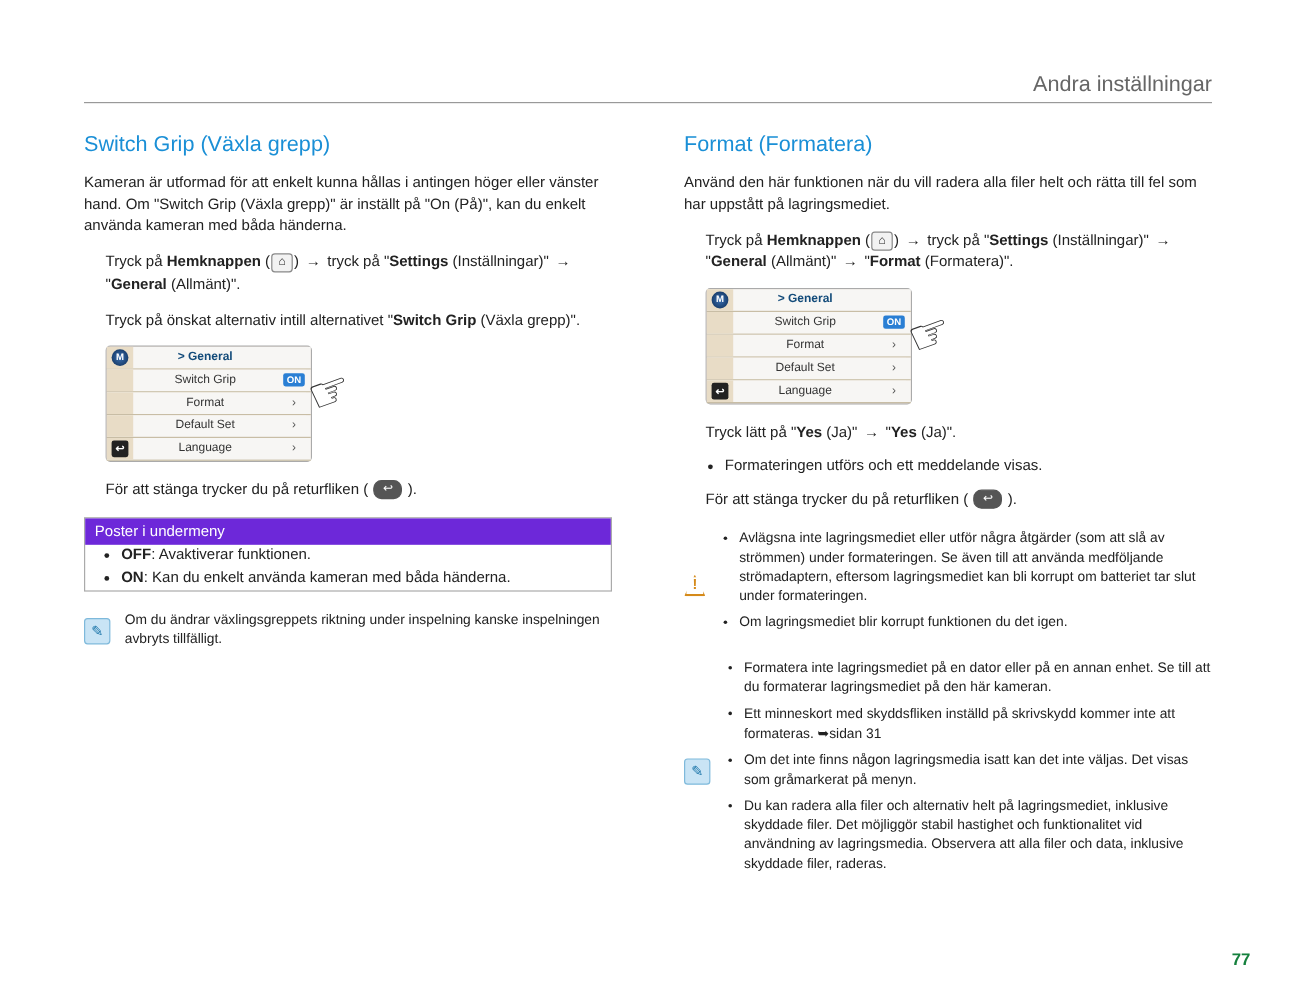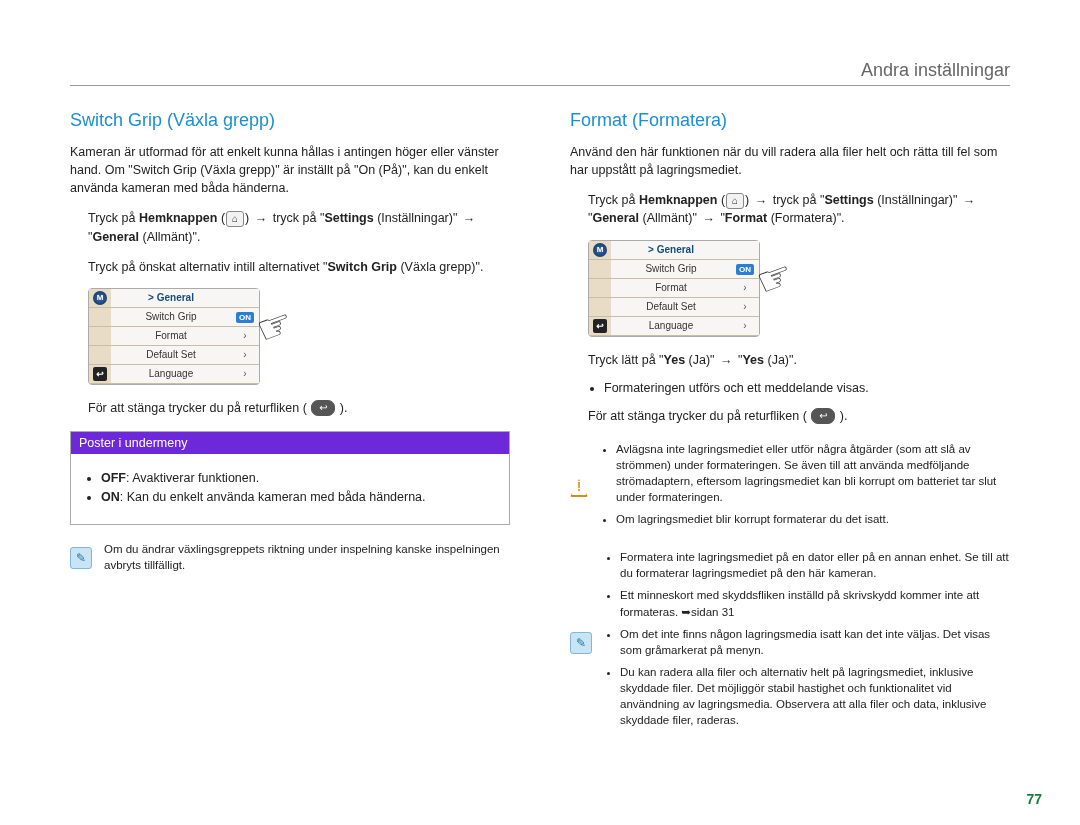--- a/index.html
+++ b/index.html
@@ -142,21 +142,21 @@
     border: 1px solid #aaa;
     margin-top: 14px;
   }
   .submenu-head {
     background: #6d28d9;
     color: #fff;
     padding: 4px 8px;
     font-size: 12.5px;
   }
   .submenu-body {
-    padding: 16px 14px;
+    padding: 0 14px;
   }
   .submenu-body ul { margin: 0; padding-left: 16px; }
   .submenu-body li { margin-bottom: 2px; line-height: 1.35; }
 
   .note-row, .warn-row {
     display: flex;
     align-items: center;
     gap: 12px;
     margin-top: 16px;
   }
@@ -345,21 +345,21 @@
 
       <p class="indent">
         <span>För att stänga trycker du på returfliken ( </span><span class="return-icon">↩</span><span> ).</span>
       </p>
 
       <div class="warn-row">
         <span class="warn-icon"></span>
         <div class="warn-text">
           <ul>
             <li>Avlägsna inte lagringsmediet eller utför några åtgärder (som att slå av strömmen) under formateringen. Se även till att använda medföljande strömadaptern, eftersom lagringsmediet kan bli korrupt om batteriet tar slut under formateringen.</li>
-            <li>Om lagringsmediet blir korrupt formaterar du det isatt.</li>
+            <li>Om lagringsmediet blir korrupt funktionen du det igen.</li>
           </ul>
         </div>
       </div>
 
       <div class="note-row">
         <span class="note-icon">✎</span>
         <div class="note-text">
           <ul>
             <li>Formatera inte lagringsmediet på en dator eller på en annan enhet. Se till att du formaterar lagringsmediet på den här kameran.</li>
             <li>Ett minneskort med skyddsfliken inställd på skrivskydd kommer inte att formateras. ➥sidan 31</li>

